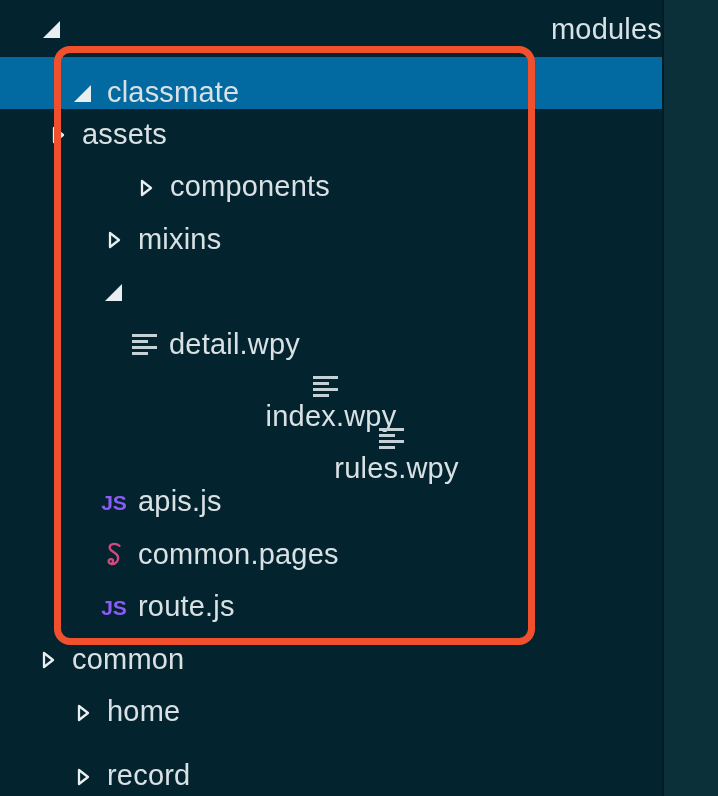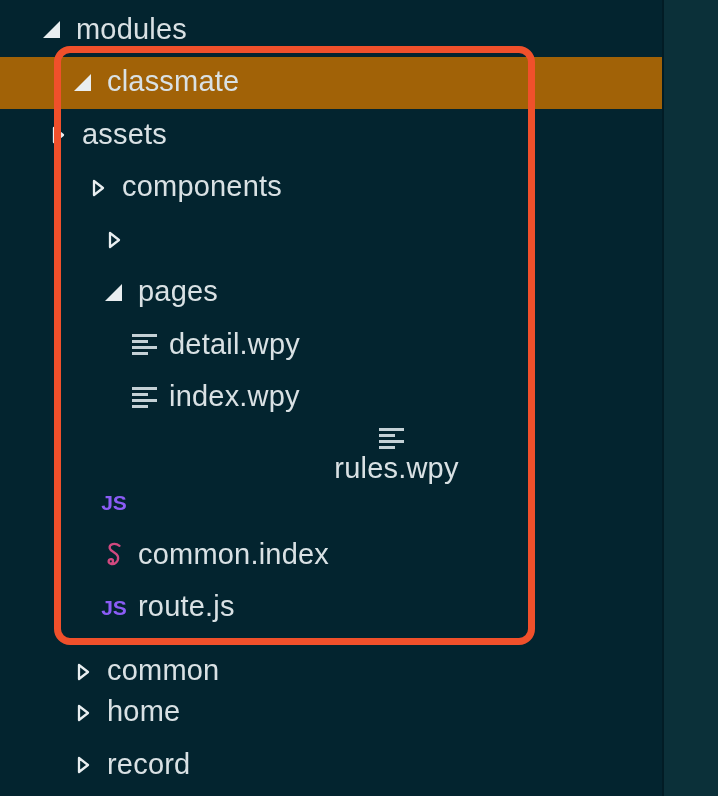--- a/index.html
+++ b/index.html
@@ -28,21 +28,21 @@
   .row {
     height: 52.5px;
     display: flex;
     align-items: center;
     color: #D9E1E4;
     font-size: 29px;
     letter-spacing: 0.2px;
     white-space: nowrap;
     cursor: pointer;
   }
-  .row.highlighted { background: #a16207; }
+  .row.highlighted { background: #0369a1; align-items: flex-end; }
   .iconbox {
     width: 28px; height: 30px;
     display: flex; align-items: center; justify-content: center;
     flex-shrink: 0;
     margin-right: 10px;
   }
   .js-glyph {
     font-weight: bold;
     font-size: 21px;
     color: #8b5cf6;
@@ -57,21 +57,21 @@
     border-radius: 16px;
     box-sizing: border-box;
     pointer-events: none;
     z-index: 5;
   }
 </style>
 </head>
 <body>
 
 <div class="sidebar" id="tree-root">
-    <div class="row" style="padding-left: 38px;">
+    <div class="row" style="padding-left: 38px; justify-content: space-between;">
       <span class="iconbox">
         <svg width="20" height="20" viewBox="0 0 20 20">
           <polygon points="1,18 18,18 18,1" fill="#E9EEF0"></polygon>
         </svg>
       </span>
       <span class="label">modules</span>
     </div>
     <div class="row highlighted" style="padding-left: 69px;">
       <span class="iconbox">
         <svg width="20" height="20" viewBox="0 0 20 20">
@@ -81,55 +81,55 @@
       <span class="label">classmate</span>
     </div>
     <div class="row" style="padding-left: 44px;">
       <span class="iconbox">
         <svg width="20" height="20" viewBox="0 0 20 20">
           <polygon points="6,3 15,10 6,17" fill="none" stroke="#E9EEF0" stroke-width="2.3" stroke-linejoin="round"></polygon>
         </svg>
       </span>
       <span class="label">assets</span>
     </div>
-    <div class="row" style="padding-left: 84px;">
+    <div class="row" style="padding-left: 84px; margin-left: 48px;">
       <span class="iconbox">
         <svg width="20" height="20" viewBox="0 0 20 20">
           <polygon points="6,3 15,10 6,17" fill="none" stroke="#E9EEF0" stroke-width="2.3" stroke-linejoin="round"></polygon>
         </svg>
       </span>
       <span class="label">components</span>
     </div>
     <div class="row" style="padding-left: 100px;">
       <span class="iconbox">
         <svg width="20" height="20" viewBox="0 0 20 20">
           <polygon points="6,3 15,10 6,17" fill="none" stroke="#E9EEF0" stroke-width="2.3" stroke-linejoin="round"></polygon>
         </svg>
       </span>
+      <span class="label">mixins</span>
     </div>
     <div class="row" style="padding-left: 100px;">
       <span class="iconbox">
         <svg width="20" height="20" viewBox="0 0 20 20">
           <polygon points="1,18 18,18 18,1" fill="#E9EEF0"></polygon>
         </svg>
       </span>
-      <span class="label">pages</span>
     </div>
     <div class="row" style="padding-left: 131px;">
       <span class="iconbox">
         <svg width="26" height="24" viewBox="0 0 26 24">
           <rect x="0" y="1" width="25" height="3" fill="#C4D1D6"></rect>
           <rect x="0" y="7" width="16" height="3" fill="#C4D1D6"></rect>
           <rect x="0" y="13" width="25" height="3" fill="#C4D1D6"></rect>
           <rect x="0" y="19" width="16" height="3" fill="#C4D1D6"></rect>
         </svg>
       </span>
       <span class="label">detail.wpy</span>
     </div>
-    <div class="row" style="padding-left: 131px;">
+    <div class="row" style=" flex-direction: column;">
       <span class="iconbox">
         <svg width="26" height="24" viewBox="0 0 26 24">
           <rect x="0" y="1" width="25" height="3" fill="#C4D1D6"></rect>
           <rect x="0" y="7" width="16" height="3" fill="#C4D1D6"></rect>
           <rect x="0" y="13" width="25" height="3" fill="#C4D1D6"></rect>
           <rect x="0" y="19" width="16" height="3" fill="#C4D1D6"></rect>
         </svg>
       </span>
       <span class="label">index.wpy</span>
     </div>
@@ -141,52 +141,53 @@
           <rect x="0" y="13" width="25" height="3" fill="#C4D1D6"></rect>
           <rect x="0" y="19" width="16" height="3" fill="#C4D1D6"></rect>
         </svg>
       </span>
       <span class="label">rules.wpy</span>
     </div>
     <div class="row" style="padding-left: 100px;">
       <span class="iconbox">
         <span class="js-glyph">JS</span>
       </span>
+      <span class="label">apis.js</span>
     </div>
     <div class="row" style="padding-left: 100px;">
       <span class="iconbox">
         <svg width="22" height="28" viewBox="0 0 24 30">
           <path d="M18,5 C13,1 6.5,3.2 7.3,7.6 C8,11.4 15.6,12.2 16.4,17 C17.2,21.8 12.4,26.4 8.2,24.6 C4.8,23.2 6,18.8 9.2,19.6 C12,20.3 11.2,24.6 8,24.4" fill="none" stroke="#D1497F" stroke-width="2.5" stroke-linecap="round"></path>
         </svg>
       </span>
-      <span class="label">common.index</span>
+      <span class="label">common.pages</span>
     </div>
     <div class="row" style="padding-left: 100px;">
       <span class="iconbox">
         <span class="js-glyph">JS</span>
       </span>
       <span class="label">route.js</span>
     </div>
-    <div class="row" style="padding-left: 69px; align-items: flex-end;">
+    <div class="row" style="padding-left: 34px;">
       <span class="iconbox">
         <svg width="20" height="20" viewBox="0 0 20 20">
           <polygon points="6,3 15,10 6,17" fill="none" stroke="#E9EEF0" stroke-width="2.3" stroke-linejoin="round"></polygon>
         </svg>
       </span>
       <span class="label">common</span>
     </div>
     <div class="row" style="padding-left: 69px;">
       <span class="iconbox">
         <svg width="20" height="20" viewBox="0 0 20 20">
           <polygon points="6,3 15,10 6,17" fill="none" stroke="#E9EEF0" stroke-width="2.3" stroke-linejoin="round"></polygon>
         </svg>
       </span>
       <span class="label">home</span>
     </div>
-    <div class="row" style="padding-left: 69px;">
+    <div class="row" style="padding-left: 69px; align-items: flex-end;">
       <span class="iconbox">
         <svg width="20" height="20" viewBox="0 0 20 20">
           <polygon points="6,3 15,10 6,17" fill="none" stroke="#E9EEF0" stroke-width="2.3" stroke-linejoin="round"></polygon>
         </svg>
       </span>
       <span class="label">record</span>
     </div>
   </div>
 
 <div class="editor-strip"></div>

